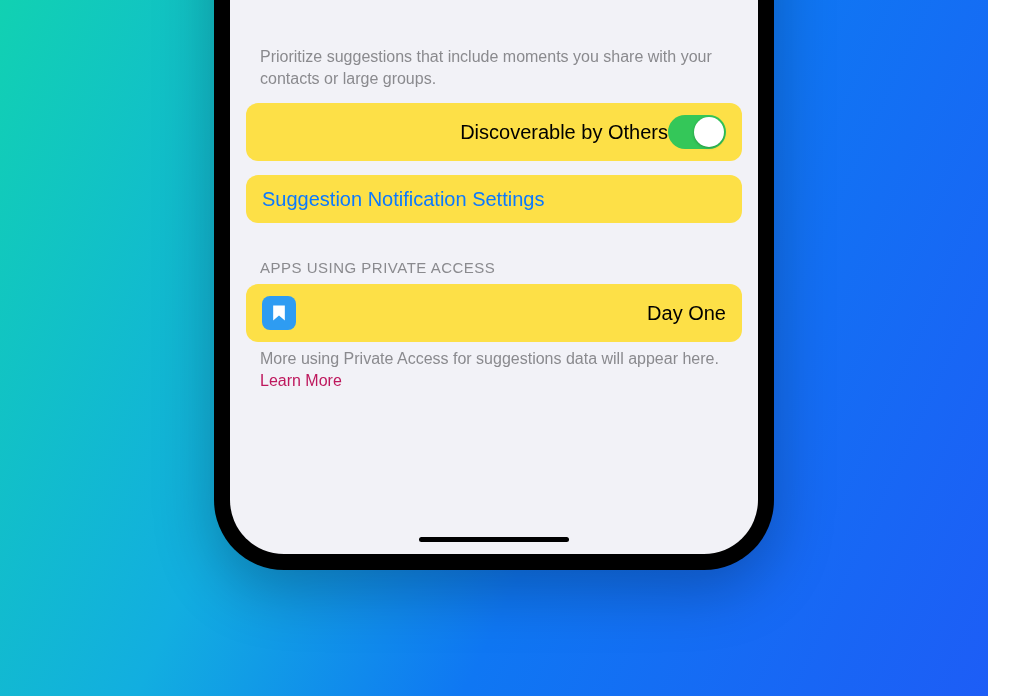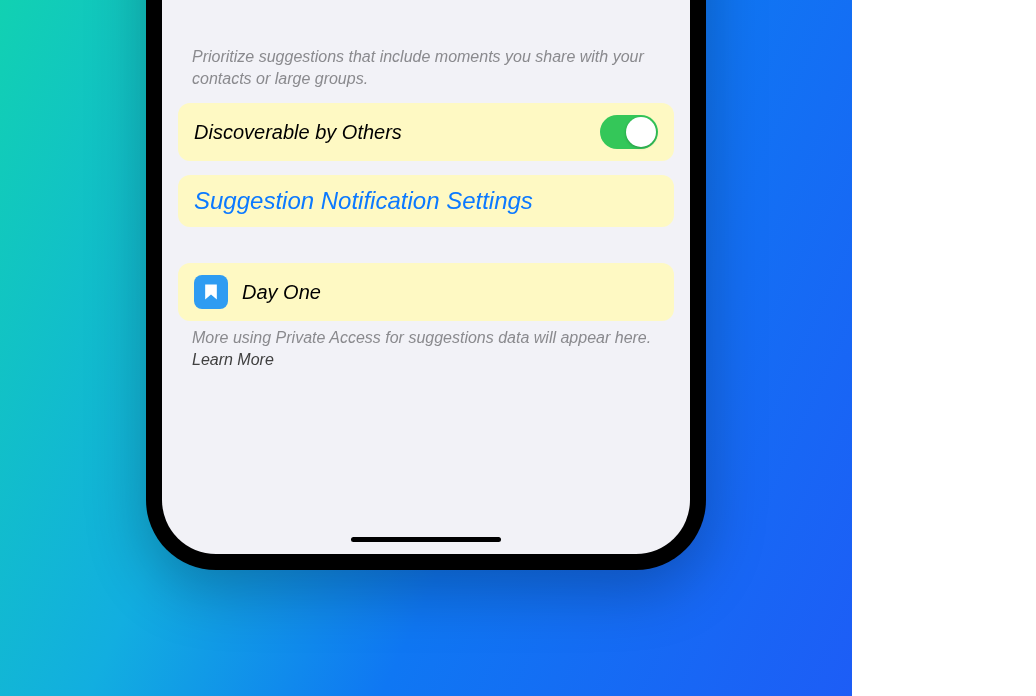--- a/index.html
+++ b/index.html
@@ -5,25 +5,24 @@
   html, body {
     margin: 0;
     padding: 0;
     width: 1036px;
     height: 696px;
     overflow: hidden;
     font-family: -apple-system, "Helvetica Neue", Helvetica, Arial, sans-serif;
   }
 
   .bg {
-    width: 852px;
+    width: 988px;
     height: 696px;
     background: linear-gradient(115deg, #11d1b2 0%, #12aee0 35%, #0f77f3 60%, #1d5df6 100%);
     position: relative;
-    font-style: italic;
   }
 
   
   .phone {
     position: absolute;
     top: -130px;
     left: 50%;
     transform: translateX(-50%);
     width: 560px;
     height: 700px;
@@ -54,23 +53,24 @@
     line-height: 1.35;
     color: #8a8a8e;
     padding: 6px 14px 14px 14px;
   }
 
   .group {
     margin-top: 18px;
   }
 
   .cell-group {
-    background: #fef9c3;
+    background: #fde047;
     border-radius: 12px;
     overflow: hidden;
+    text-align: right;
   }
 
   .cell {
     display: flex;
     align-items: center;
     min-height: 48px;
     padding: 12px 16px;
     box-sizing: border-box;
     font-size: 20px;
   }
@@ -89,21 +89,21 @@
     background: #e5e5ea;
   }
 
   .cell-title {
     flex: 1;
     color: #000;
   }
 
   .cell-link {
     color: #0b79ff;
-    font-size: 24px;
+    font-size: 20px;
   }
 
   
   .toggle {
     width: 58px;
     height: 34px;
     border-radius: 20px;
     position: relative;
     flex-shrink: 0;
   }
@@ -133,21 +133,21 @@
     margin-right: 14px;
     flex-shrink: 0;
     display: flex;
     align-items: center;
     justify-content: center;
   }
 
   .app-icon.journal { background: #1e1b2f; }
   .app-icon.dayone  { background: #2e9cf2; }
 
-  .link-inline { color: #404040; }
+  .link-inline { color: #be185d; }
 
   .home-indicator {
     position: absolute;
     left: 50%;
     transform: translateX(-50%);
     bottom: 12px;
     width: 150px;
     height: 5px;
     background: #000;
     border-radius: 3px;
@@ -175,20 +175,21 @@
         </div>
 
         <div class="cell-group" style="margin-top:14px">
           <div class="cell">
             <span class="cell-link">Suggestion Notification Settings</span>
           </div>
         </div>
 
         <div class="group" style="margin-top:36px">
 
+          <div class="section-header">APPS USING PRIVATE ACCESS</div>
 
           <div class="cell-group">
 
 
             <div class="cell">
               <div class="app-icon dayone">
                 <svg width="20" height="20" viewBox="0 0 24 24">
                   <path d="M5 3 L5 21 L12 15 L19 21 L19 3 Z" fill="#ffffff"></path>
                 </svg>
               </div>

